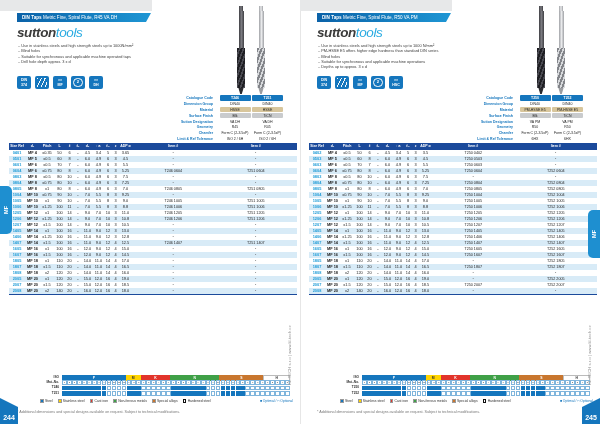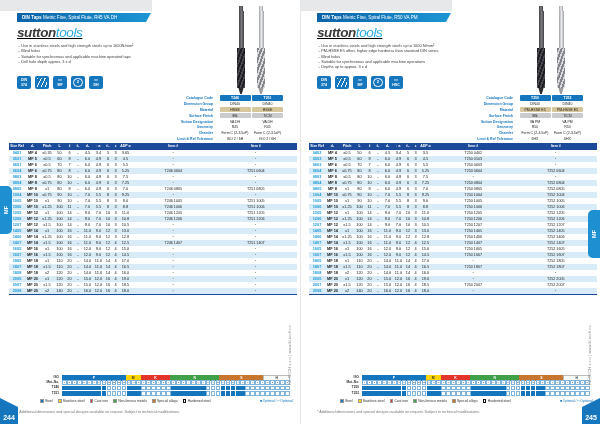--- a/index.html
+++ b/index.html
@@ -5,21 +5,21 @@
   html,body{margin:0;padding:0;background:#fff;font-family:"Liberation Sans",sans-serif;}
   .spread{position:relative;width:600px;height:424px;background:#fff;overflow:hidden;}
   .page{position:absolute;top:0;width:300px;height:424px;background:#fff;}
   #page-0{left:0;} #page-1{left:300px;box-shadow:inset 1px 0 0 #e6e6e6;}
   .top-strip{position:absolute;top:0;left:0;width:152px;height:11px;background:#e7e8e9;}
   .header-bar{position:absolute;top:13px;left:17px;width:134px;height:9px;
     background:linear-gradient(90deg,#0b62a8,#1e96d4);
     clip-path:polygon(0 0,100% 0,calc(100% - 5px) 100%,0 100%);
     color:#fff;font-size:4.6px;line-height:9px;padding-left:5px;box-sizing:border-box;white-space:nowrap;}
   .hb-bold{font-weight:bold;margin-right:1.5px;}
-  .logo{position:absolute;top:25px;left:17px;font-size:13.5px;font-style:italic;letter-spacing:-0.4px;text-decoration:underline;}
+  .logo{position:absolute;top:25px;left:17px;font-size:13.5px;font-style:italic;letter-spacing:-0.4px;}
   .logo-sutton{font-weight:bold;color:#3c3c3b;}
   .logo-tools{color:#29abe2;}
   .bullets{position:absolute;top:43px;left:18px;width:190px;margin:0;padding:0;list-style:none;
     font-size:3.9px;color:#3c3c3c;}
   .bullets li{line-height:1.35;}
   .bullets li::before{content:"– ";}
   .icons{position:absolute;top:76px;left:17px;display:flex;gap:4px;}
   .icon{width:14px;height:13px;background:#1576bd;border-radius:2px;color:#fff;
     display:flex;flex-direction:column;align-items:center;justify-content:center;
     font-size:3.6px;font-weight:bold;line-height:1.15;position:relative;overflow:hidden;}

